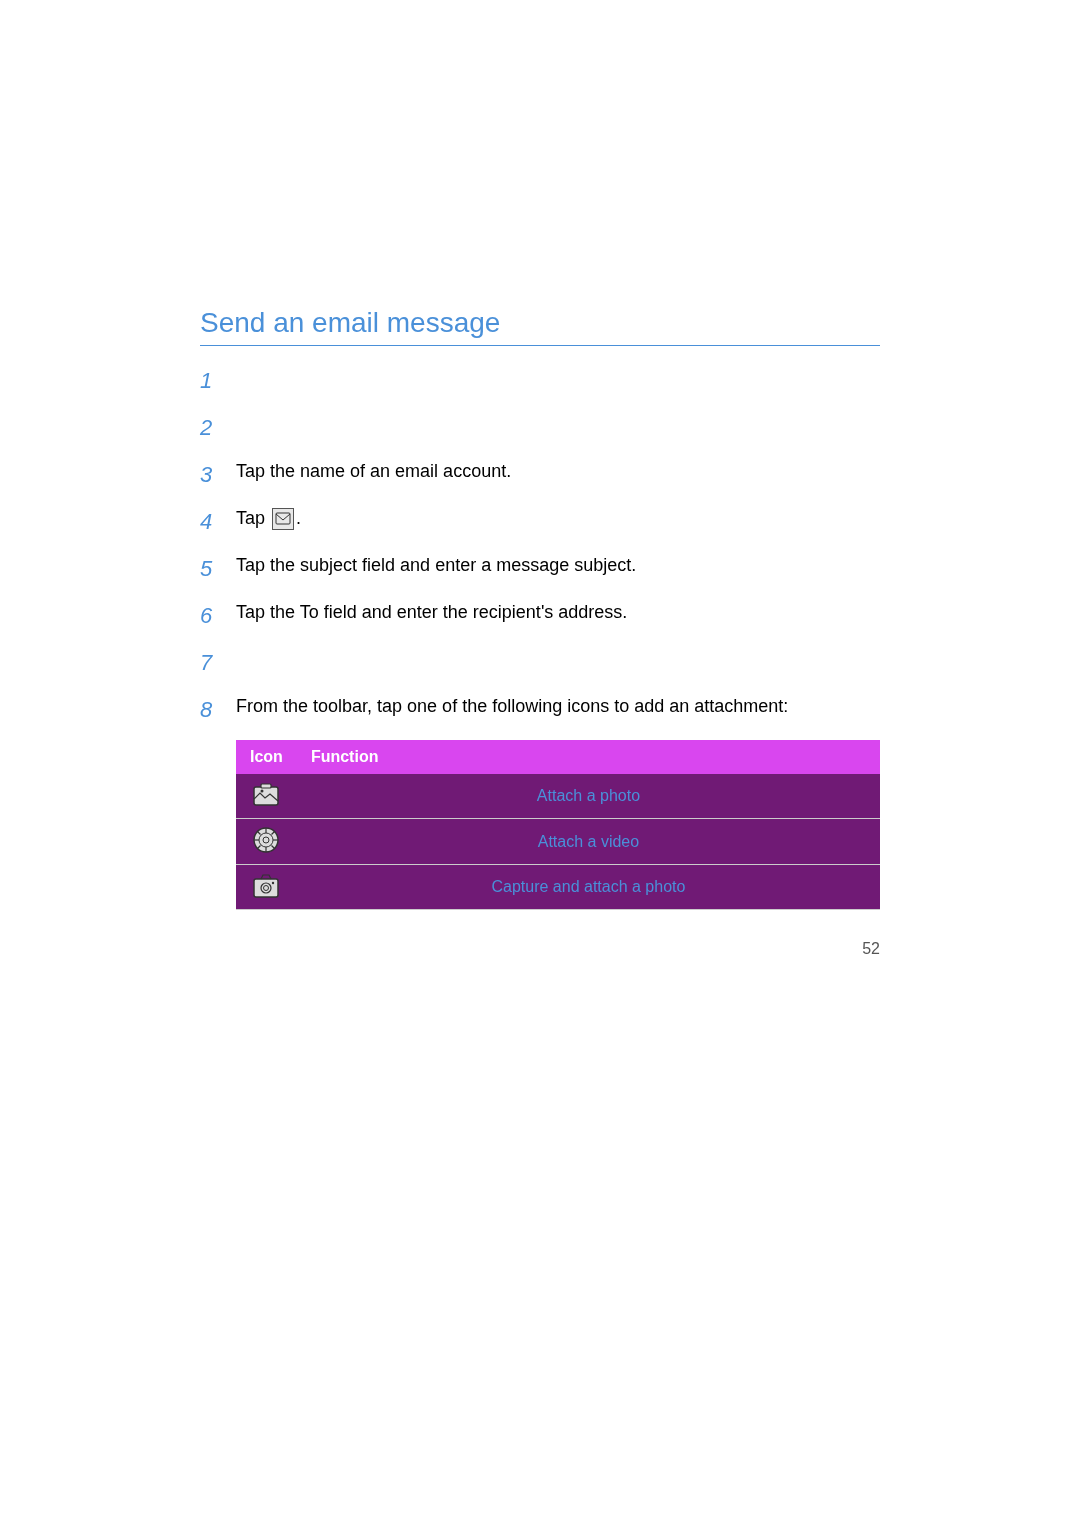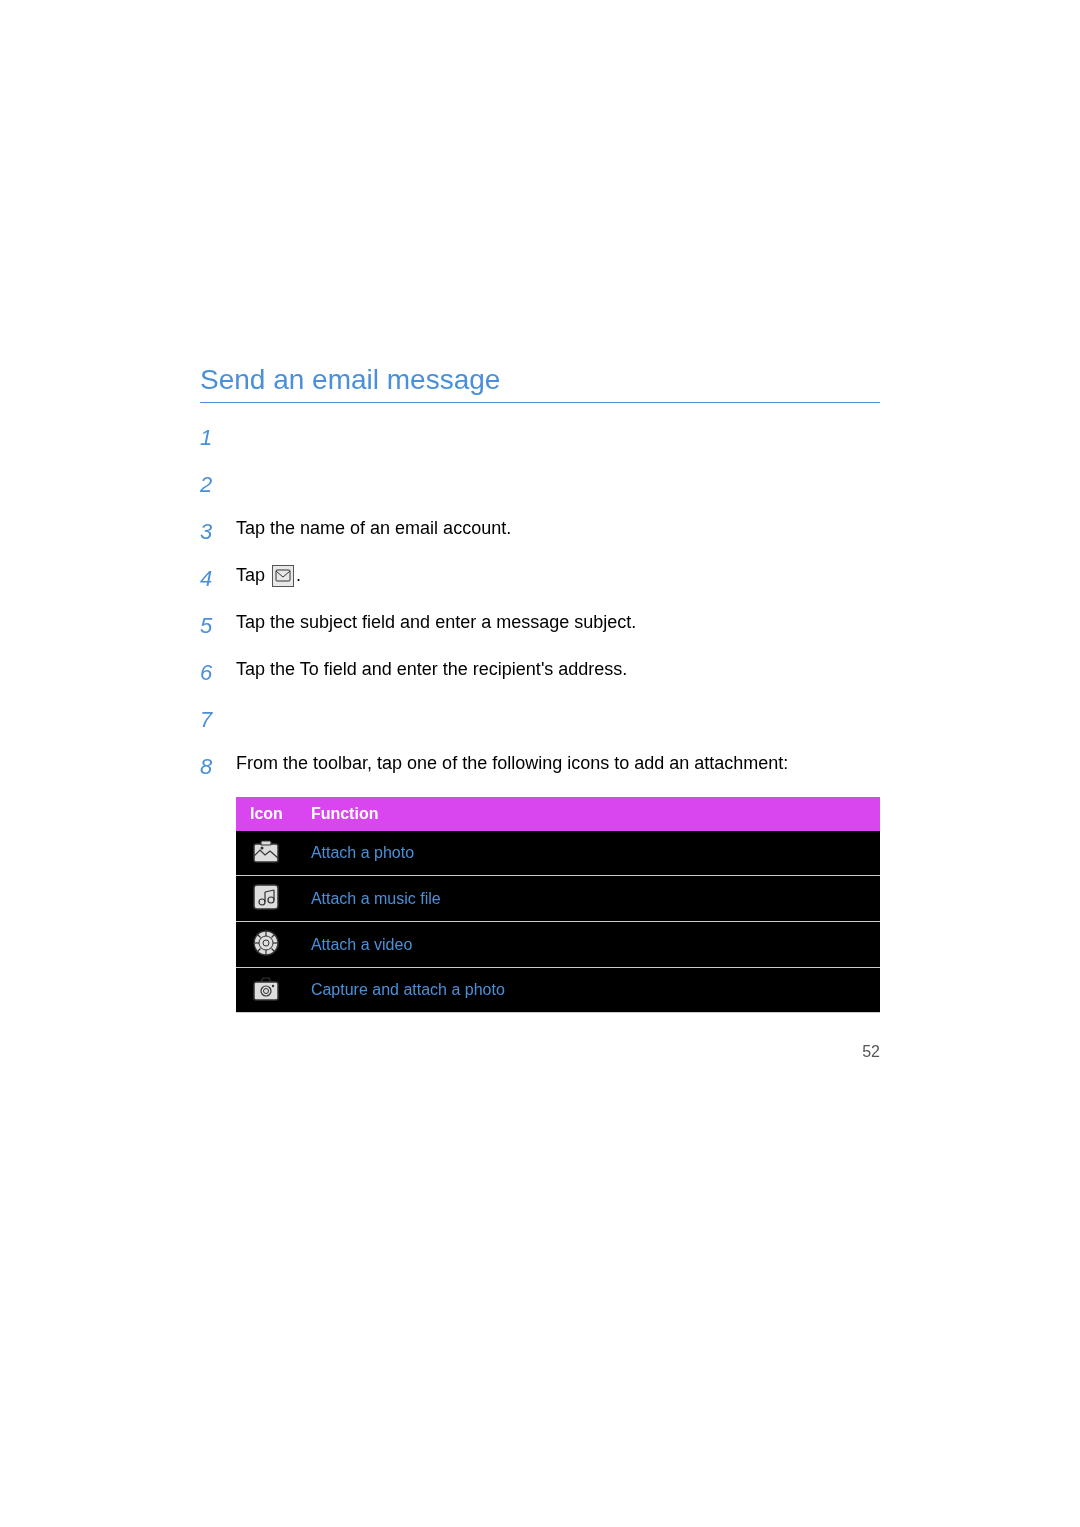--- a/index.html
+++ b/index.html
@@ -13,21 +13,21 @@
       min-height: 1527px;
       background: #ffffff;
       font-family: Arial, Helvetica, sans-serif;
       color: #000000;
       position: relative;
     }
 
     .page-container {
       width: 1080px;
       min-height: 1527px;
-      padding: 84px 200px;
+      padding: 27px 200px;
       display: flex;
       flex-direction: column;
       justify-content: flex-start;
     }
 
     .content-area {
       margin-top: 280px;
     }
 
     .section-title {
@@ -99,21 +99,22 @@
     .attachment-table thead th {
       color: #ffffff;
       font-size: 16px;
       font-weight: bold;
       padding: 8px 14px;
       text-align: left;
     }
 
     .attachment-table tbody tr {
       border-bottom: 1px solid #cccccc;
-      background: #000000;
+      background: #701a75;
+      text-align: center;
     }
 
     .attachment-table tbody td {
       padding: 7px 14px;
       font-size: 16px;
       color: #4a90d9;
       vertical-align: middle;
     }
 
     .attachment-table tbody td:first-child {
@@ -221,37 +222,20 @@
                 <path d="M1 16 L7 10 L12 15 L17 11 L25 18" stroke="#333" stroke-width="1.2" fill="none"></path>
                 <rect x="8" y="1" width="10" height="4" rx="1" stroke="#333" stroke-width="1.2" fill="#ddd"></rect>
               </svg>
             </span>
           </td>
           <td>
             <span>Attach a photo</span>
           </td>
         </tr>
 
-        <tr>
-          <td>
-            <span class="icon-cell">
-              <svg width="26" height="26" viewBox="0 0 26 26" fill="none" xmlns="http://www.w3.org/2000/svg">
-                <rect x="1" y="1" width="24" height="24" rx="3" stroke="#333" stroke-width="1.5" fill="#ddd"></rect>
-                <circle cx="9" cy="18" r="3" stroke="#333" stroke-width="1.2" fill="none"></circle>
-                <circle cx="18" cy="16" r="3" stroke="#333" stroke-width="1.2" fill="none"></circle>
-                <line x1="12" y1="18" x2="12" y2="8" stroke="#333" stroke-width="1.2"></line>
-                <line x1="12" y1="8" x2="21" y2="6" stroke="#333" stroke-width="1.2"></line>
-                <line x1="21" y1="6" x2="21" y2="16" stroke="#333" stroke-width="1.2"></line>
-              </svg>
-            </span>
-          </td>
-          <td>
-            <span>Attach a music file</span>
-          </td>
-        </tr>
 
         <tr>
           <td>
             <span class="icon-cell">
               <svg width="26" height="26" viewBox="0 0 26 26" fill="none" xmlns="http://www.w3.org/2000/svg">
                 <circle cx="13" cy="13" r="12" stroke="#333" stroke-width="1.5" fill="#ddd"></circle>
                 <circle cx="13" cy="13" r="7" stroke="#333" stroke-width="1" fill="none"></circle>
                 <circle cx="13" cy="13" r="3" stroke="#333" stroke-width="1" fill="none"></circle>
                 <line x1="13" y1="1" x2="13" y2="6" stroke="#333" stroke-width="1.2"></line>
                 <line x1="13" y1="20" x2="13" y2="25" stroke="#333" stroke-width="1.2"></line>

